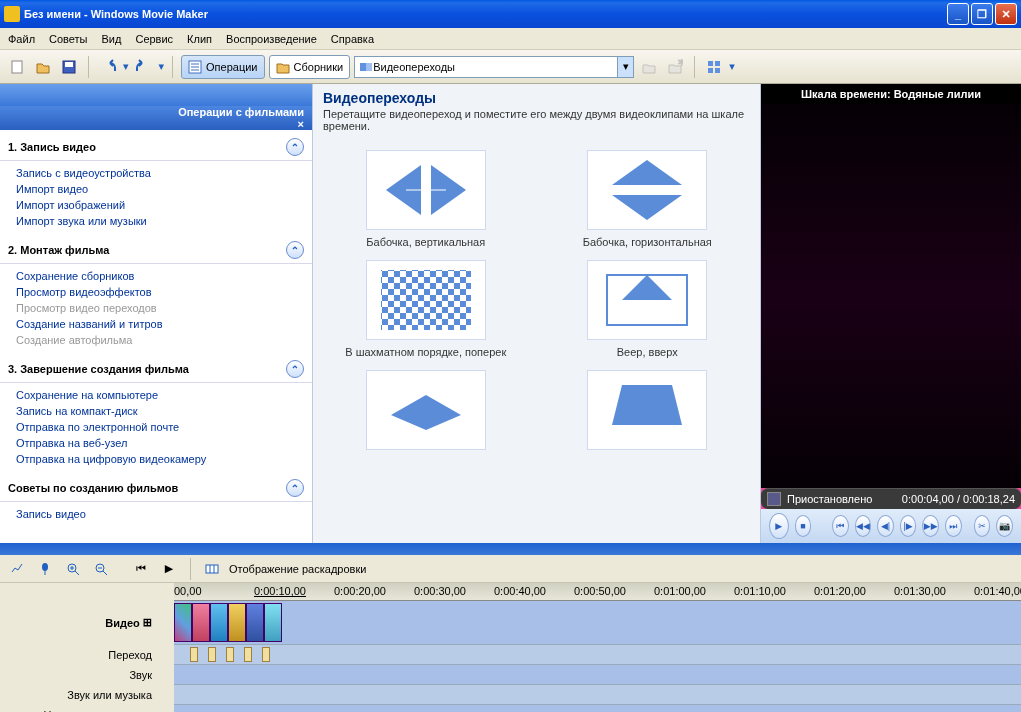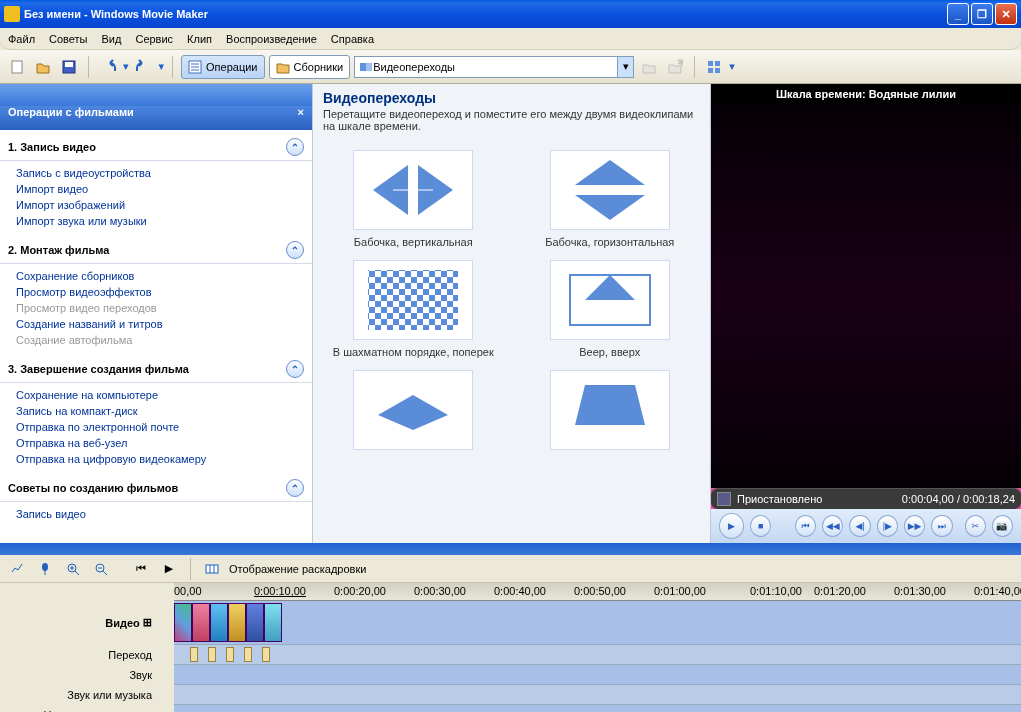--- a/index.html
+++ b/index.html
@@ -6,55 +6,55 @@
 body { width: 1021px; height: 712px; overflow: hidden; background: #ece9d8; }
 
 .titlebar { height: 28px; background: linear-gradient(to bottom, #0058e0, #1f6be8 10%, #0951de 50%, #0846d0); display: flex; align-items: center; padding: 8px 4px; color: #fff; }
 .titlebar .title-icon { width: 16px; height: 16px; margin-right: 4px; background: #f0c020; border-radius: 2px; }
 .titlebar .title { font-weight: bold; flex: 1; }
 .titlebar .win-btns { display: flex; gap: 2px; }
 .titlebar .win-btn { width: 22px; height: 22px; border: 1px solid #fff; border-radius: 3px; display: flex; align-items: center; justify-content: center; font-weight: bold; color: #fff; cursor: pointer; }
 .titlebar .win-btn.min, .titlebar .win-btn.max { background: linear-gradient(#3b7bec,#1855c7); }
 .titlebar .win-btn.close { background: linear-gradient(#e87050,#c03010); }
 
-.menubar { height: 22px; background: #ece9d8; display: flex; align-items: center; padding: 0 8px; gap: 14px; border-bottom: 1px solid #d0cdb8; border-radius: 10px; }
+.menubar { height: 22px; background: #ece9d8; display: flex; align-items: center; padding: 0 8px; gap: 14px; border-bottom: 1px solid #d0cdb8; }
 .menubar span { cursor: default; }
 
 .toolbar { height: 34px; background: linear-gradient(#f8f6ef,#e7e3d1); border-bottom: 1px solid #b0ac98; display: flex; align-items: center; padding: 0 6px; gap: 4px; }
 .tb-btn { width: 22px; height: 22px; display: flex; align-items: center; justify-content: center; border: 1px solid transparent; border-radius: 3px; cursor: pointer; }
 .tb-sep { width: 1px; height: 22px; background: #c0bca8; margin: 0 4px; }
 .tb-labeled { height: 24px; display: flex; align-items: center; padding: 0 6px; border: 1px solid #7f9db9; border-radius: 3px; background: #fff; gap: 4px; cursor: pointer; }
 .tb-labeled.blue { background: linear-gradient(#d6e6fa,#b8d4f6); }
 .tb-combo { height: 22px; width: 280px; border: 1px solid #7f9db9; background: #fff; display: flex; align-items: center; padding: 0 4px; }
 .tb-combo input { border: none; flex: 1; outline: none; }
 .tb-combo .arrow { width: 16px; text-align: center; background: #cbe1fb; margin: -0 -4px 0 4px; align-self: stretch; display: flex; align-items: center; justify-content: center; border-left: 1px solid #7f9db9; }
 
 .workspace { display: flex; height: 459px; }
 
 .task-pane { width: 312px; background: #fff; display: flex; flex-direction: column; }
 .task-header-strip { height: 22px; background: linear-gradient(to bottom,#6b9fec,#3a78d8); }
-.task-title-bar { height: 24px; background: linear-gradient(to bottom,#4c86e0,#2a5fc0); color: #fff; font-weight: bold; display: flex; align-items: flex-start; padding: 0 8px; }
+.task-title-bar { height: 24px; background: linear-gradient(to bottom,#4c86e0,#2a5fc0); color: #fff; font-weight: bold; display: flex; align-items: flex-end; padding: 0 8px; flex-direction: column; }
 .task-title-bar .close-x { margin-left: auto; cursor: pointer; }
 .task-body { flex: 1; overflow-y: auto; padding: 4px 0; }
 .task-section-head { display: flex; align-items: center; padding: 4px 8px; font-weight: bold; font-size: 12px; border-bottom: 1px solid #d8d8e8; }
 .task-section-head .collapse-btn { margin-left: auto; width: 18px; height: 18px; border: 1px solid #6a8cd0; border-radius: 50%; display: flex; align-items: center; justify-content: center; color: #2a5fc0; background: linear-gradient(#fff,#cde0fa); cursor: pointer; font-size: 10px; }
 .task-links { padding: 4px 0 8px 16px; }
 .task-links div { color: #003399; padding: 2px 0; cursor: pointer; }
 .task-links div.disabled { color: #999; cursor: default; }
 
 .content-pane { flex: 1; background: #f0f4f8; display: flex; flex-direction: column; border-left: 1px solid #bcc8e0; border-right: 1px solid #bcc8e0; }
 .content-header { padding: 6px 10px; }
 .content-header .ct { font-weight: bold; font-size: 14px; color: #003080; }
 .content-header .cd { color: #333; margin-top: 2px; }
 .transitions-grid { flex: 1; padding: 12px; display: grid; grid-template-columns: 1fr 1fr; gap: 12px 20px; align-content: start; overflow: hidden; }
 .trans-item { text-align: center; }
 .trans-thumb { width: 120px; height: 80px; margin: 0 auto 6px; border: 1px solid #cfdaf0; background: #fff; display: flex; align-items: center; justify-content: center; position: relative; }
 .trans-label { color: #333; }
 
-.preview-pane { width: 310px; background: #ec4899; display: flex; flex-direction: column; }
+.preview-pane { width: 260px; background: #ec4899; display: flex; flex-direction: column; }
 .preview-title { color: #fff; text-align: center; padding: 4px; font-weight: bold; background: #000; }
 .preview-video { flex: 1; background: linear-gradient(to bottom,#050005,#1a0015 50%,#050005); }
 .preview-status { background: #3a3a3a; color: #fff; display: flex; padding: 3px 6px; align-items: center; border-top: 1px solid #555; border-radius: 7px; }
 .preview-status .st-icon { width: 14px; height: 14px; background: #5a5a8a; border: 1px solid #888; margin-right: 6px; }
 .preview-status .time { margin-left: auto; }
 .preview-controls { height: 34px; background: linear-gradient(#e0ecfa,#c4d8f2); display: flex; align-items: center; padding: 0 8px; gap: 6px; }
 .pc-btn { width: 22px; height: 22px; border: 1px solid #8eaad6; border-radius: 50%; background: linear-gradient(#fff,#d2e2f8); display: flex; align-items: center; justify-content: center; color: #2a5fc0; cursor: pointer; font-size: 9px; }
 .pc-btn.play { width: 26px; height: 26px; }
 
 .divider-bar { height: 12px; background: linear-gradient(to bottom,#1e62d0,#3a78d8); }
@@ -376,21 +376,21 @@
     </div>
     <div class="tl-tracks">
       <div class="tl-ruler" id="tl-ruler">
           <span style="left: 0px;">00,00</span>
           <span style="left: 80px; text-decoration: underline;">0:00:10,00</span>
           <span style="left: 160px;">0:00:20,00</span>
           <span style="left: 240px;">0:00:30,00</span>
           <span style="left: 320px;">0:00:40,00</span>
           <span style="left: 400px;">0:00:50,00</span>
           <span style="left: 480px;">0:01:00,00</span>
-          <span style="left: 576px;">0:01:10,00</span>
+          <span style="left: 560px;">0:01:10,00</span>
           <span style="left: 640px;">0:01:20,00</span>
           <span style="left: 720px;">0:01:30,00</span>
           <span style="left: 800px;">0:01:40,00</span>
         </div>
       <div class="tl-track video">
         <div class="clip" style="left:0;width:18px"></div>
         <div class="clip" style="left:18px;width:18px;background:linear-gradient(#f080a0,#c04060)"></div>
         <div class="clip" style="left:36px;width:18px;background:linear-gradient(#60c0f0,#2080c0)"></div>
         <div class="clip" style="left:54px;width:18px;background:linear-gradient(#f0d060,#c09020)"></div>
         <div class="clip" style="left:72px;width:18px;background:linear-gradient(#6080e0,#3050a0)"></div>

